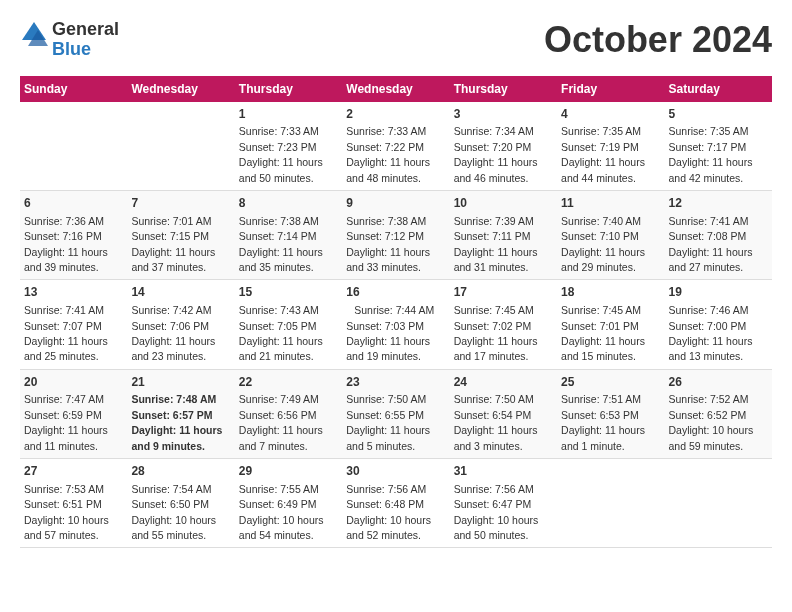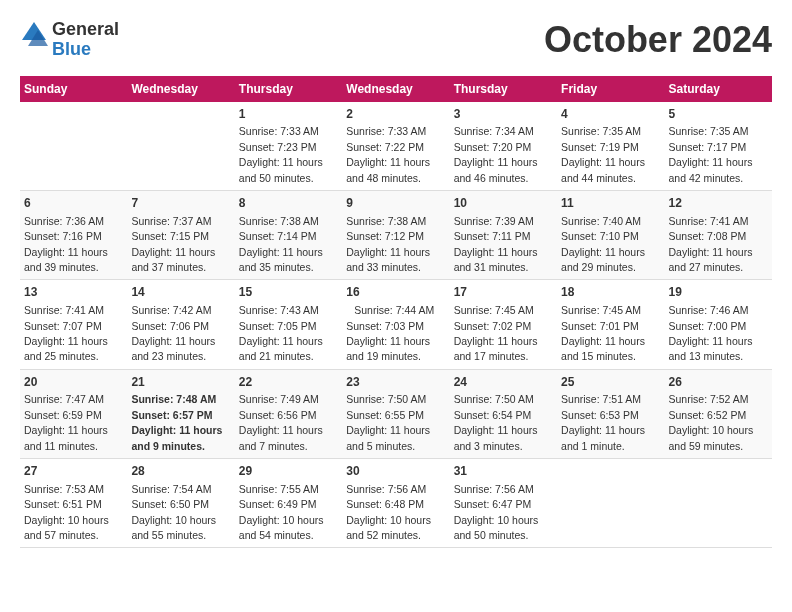--- a/index.html
+++ b/index.html
@@ -141,21 +141,21 @@
 Sunset: 7:19 PM
 Daylight: 11 hours and 44 minutes.</span></td>
         <td><span class="day-number">5</span><span class="day-info" style="white-space: pre-line;">Sunrise: 7:35 AM
 Sunset: 7:17 PM
 Daylight: 11 hours and 42 minutes.</span></td>
       </tr>
       <tr class="week-row">
         <td><span class="day-number">6</span><span class="day-info" style="white-space: pre-line;">Sunrise: 7:36 AM
 Sunset: 7:16 PM
 Daylight: 11 hours and 39 minutes.</span></td>
-        <td><span class="day-number">7</span><span class="day-info" style="white-space: pre-line;">Sunrise: 7:37 AM
+        <td><span class="day-number">7</span><span class="day-info" style="white-space: pre-line;">Sunrise: 7:01 AM
 Sunset: 7:15 PM
 Daylight: 11 hours and 37 minutes.</span></td>
         <td><span class="day-number">8</span><span class="day-info" style="white-space: pre-line;">Sunrise: 7:38 AM
 Sunset: 7:14 PM
 Daylight: 11 hours and 35 minutes.</span></td>
         <td><span class="day-number">9</span><span class="day-info" style="white-space: pre-line;">Sunrise: 7:38 AM
 Sunset: 7:12 PM
 Daylight: 11 hours and 33 minutes.</span></td>
         <td><span class="day-number">10</span><span class="day-info" style="white-space: pre-line;">Sunrise: 7:39 AM
 Sunset: 7:11 PM

